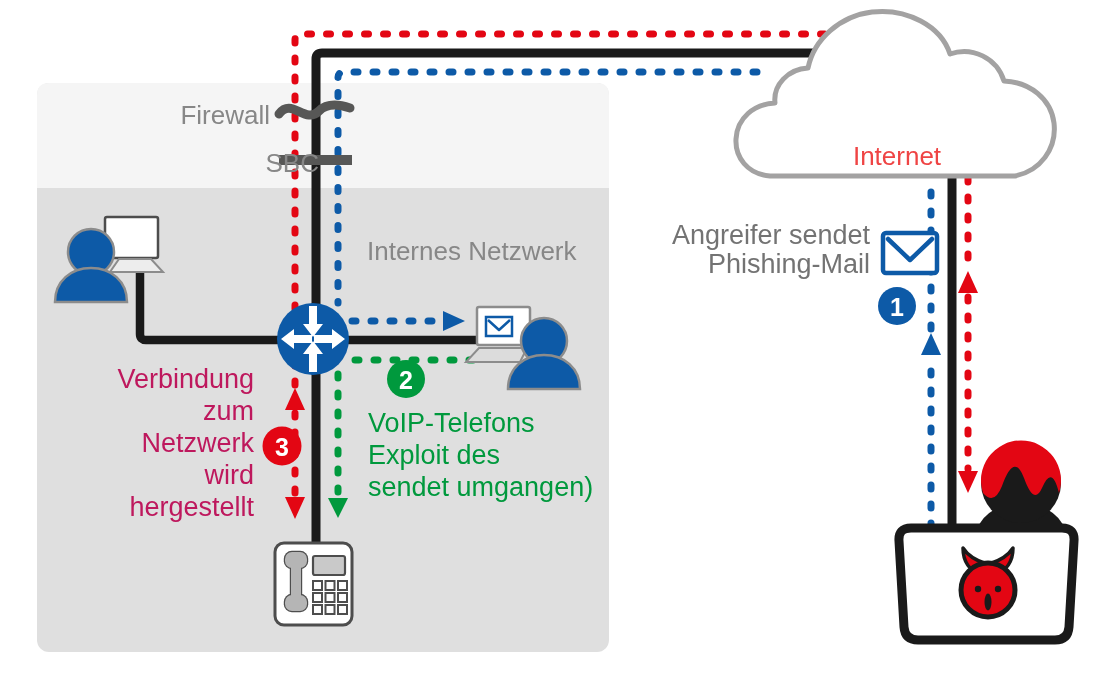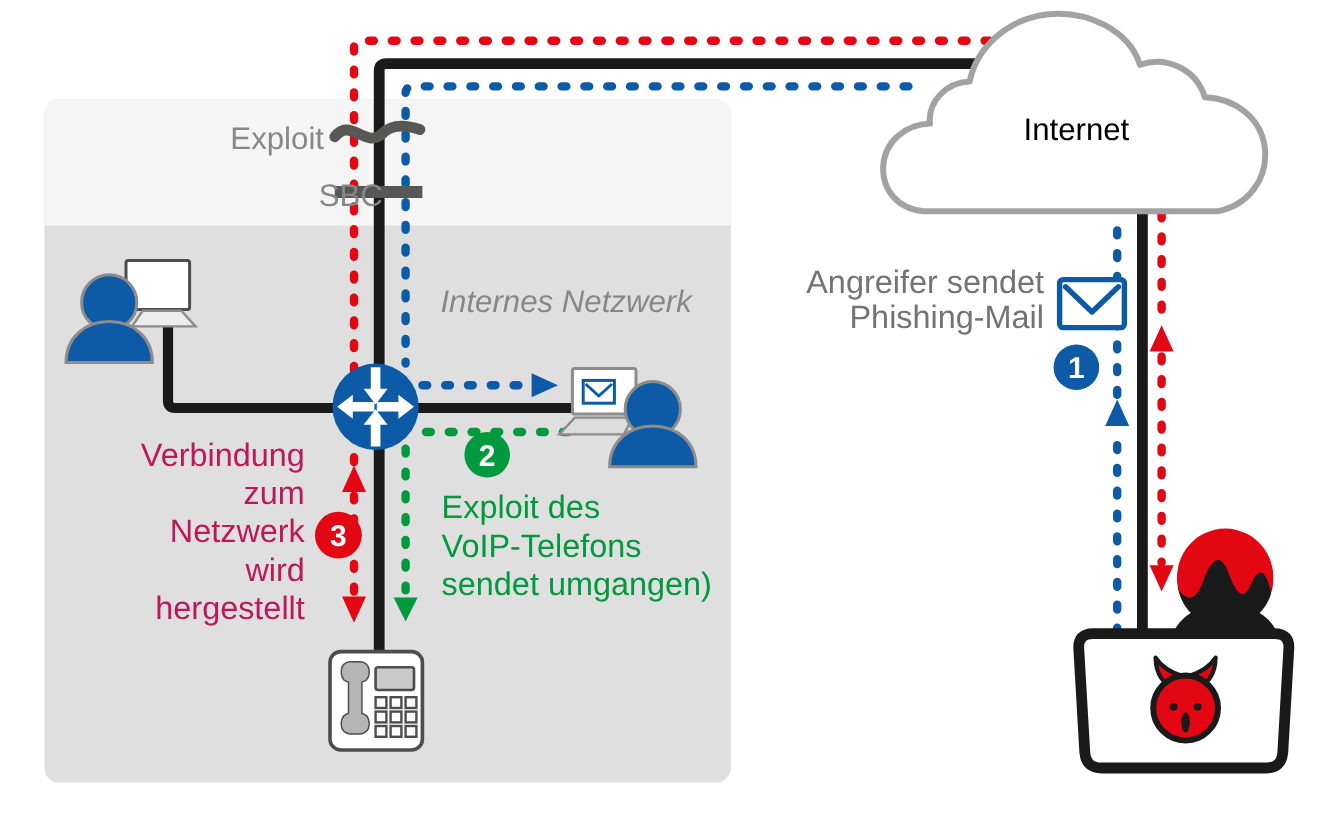--- a/index.html
+++ b/index.html
@@ -1,21 +1,21 @@
 <!DOCTYPE html>
 <html><head>
 <meta charset="utf-8">
 <style>
   html,body{margin:0;padding:0;background:#ffffff;}
   .stage{position:relative;width:1117px;height:682px;background:#ffffff;overflow:hidden;
          font-family:"Liberation Sans",sans-serif;}
   .stage svg{position:absolute;left:0;top:0;}
   .label{position:absolute;white-space:nowrap;}
   .lbl-gray{color:#878787;font-size:26px;}
-  .lbl-light{color:#000000;font-size:26px;}
+  .lbl-light{color:#ef4444;font-size:26px;margin-top:48px;}
   .right{text-align:right;}
   .step-label{font-size:27px;line-height:32px;}
   .step1-label{color:#737373;line-height:29px;}
   .step2-label{color:#00993d;}
   .step3-label{color:#be185d;}
   .badge-num{font:bold 25px "Liberation Sans",sans-serif;fill:#ffffff;
              text-anchor:middle;dominant-baseline:central;}
 </style>
 </head>
 <body>
@@ -153,33 +153,33 @@
   <g>
     <circle cx="406" cy="379" r="19" fill="#00993d"></circle>
     <text x="406" y="380" class="badge-num">2</text>
   </g>
   <g>
     <circle cx="282" cy="446" r="19.5" fill="#e30613"></circle>
     <text x="282" y="447" class="badge-num">3</text>
   </g>
 </svg>
 
-<div class="label lbl-gray right" style="right:847px;top:100px;">Exploit</div>
+<div class="label lbl-gray right" style="right:847px;top:100px;">Firewall</div>
 <div class="label lbl-gray right" style="right:798px;top:148px;">SBC</div>
-<div class="label lbl-gray" style="left:367px;top:236px;font-style:italic;">Internes Netzwerk</div>
+<div class="label lbl-gray" style="left:367px;top:236px;">Internes Netzwerk</div>
 <div class="label lbl-light" style="left:832px;top:93px;width:130px;text-align:center;">Internet</div>
 
 <div class="label step-label step1-label right" style="right:247px;top:221px;">
   <div>Angreifer sendet</div>
   <div>Phishing-Mail</div>
 </div>
 
 <div class="label step-label step2-label" style="left:368px;top:407px;">
+  <div>VoIP-Telefons</div>
   <div>Exploit des</div>
-  <div>VoIP-Telefons</div>
   <div>sendet umgangen)</div>
 </div>
 
 <div class="label step-label step3-label right" style="right:863px;top:363px;">
   <div>Verbindung</div>
   <div>zum</div>
   <div>Netzwerk</div>
   <div>wird</div>
   <div>hergestellt</div>
 </div>

